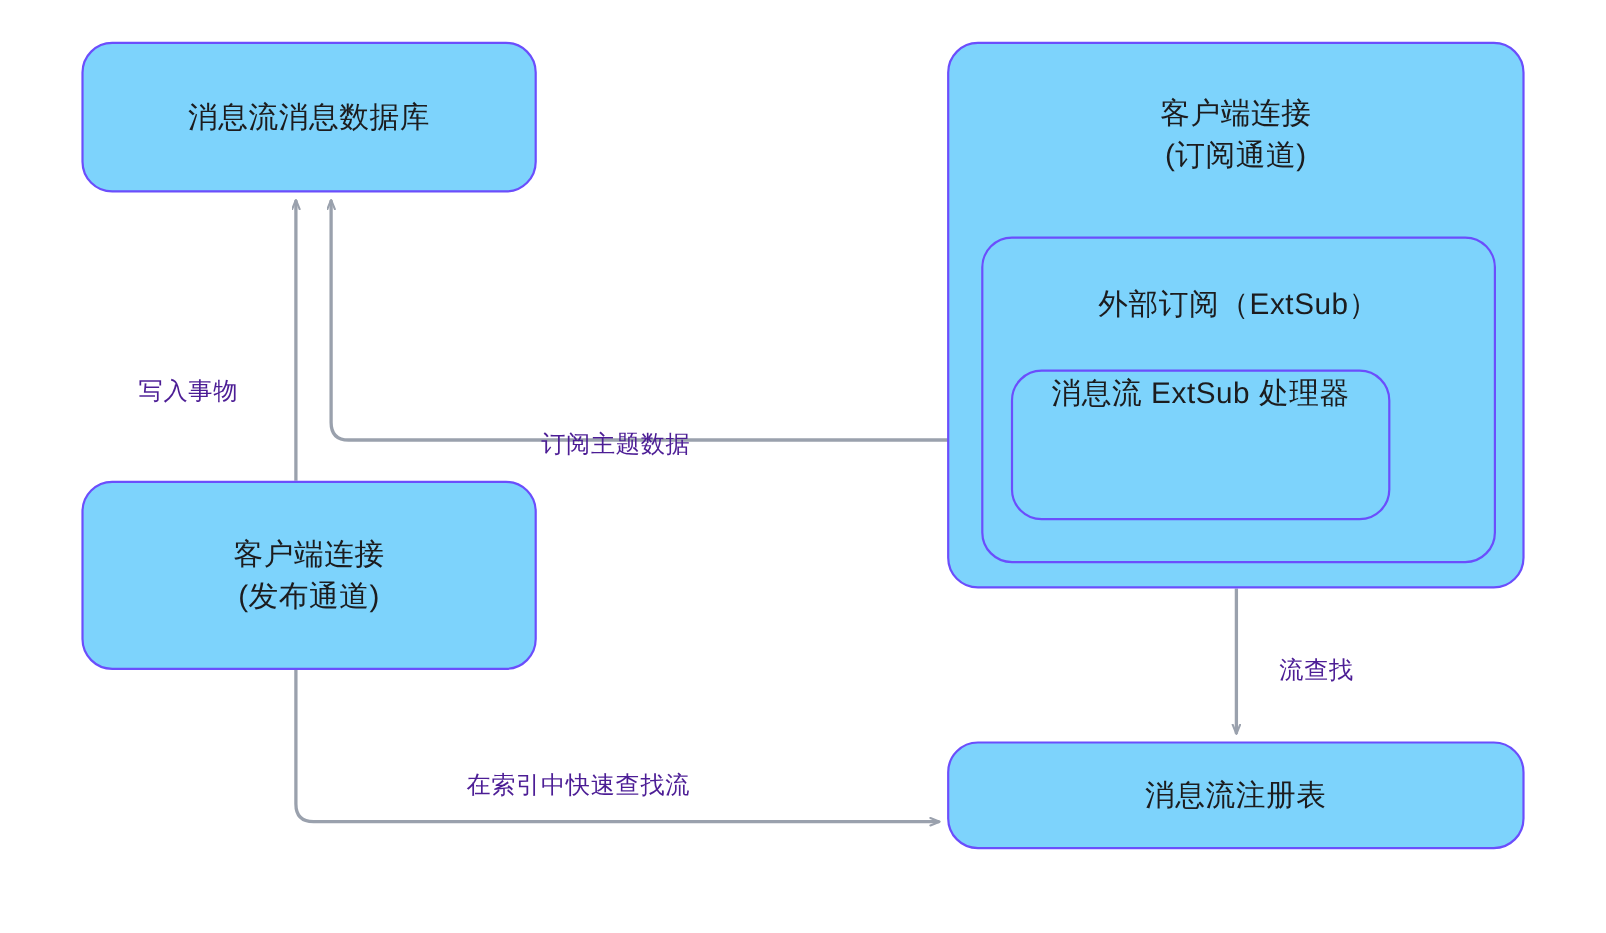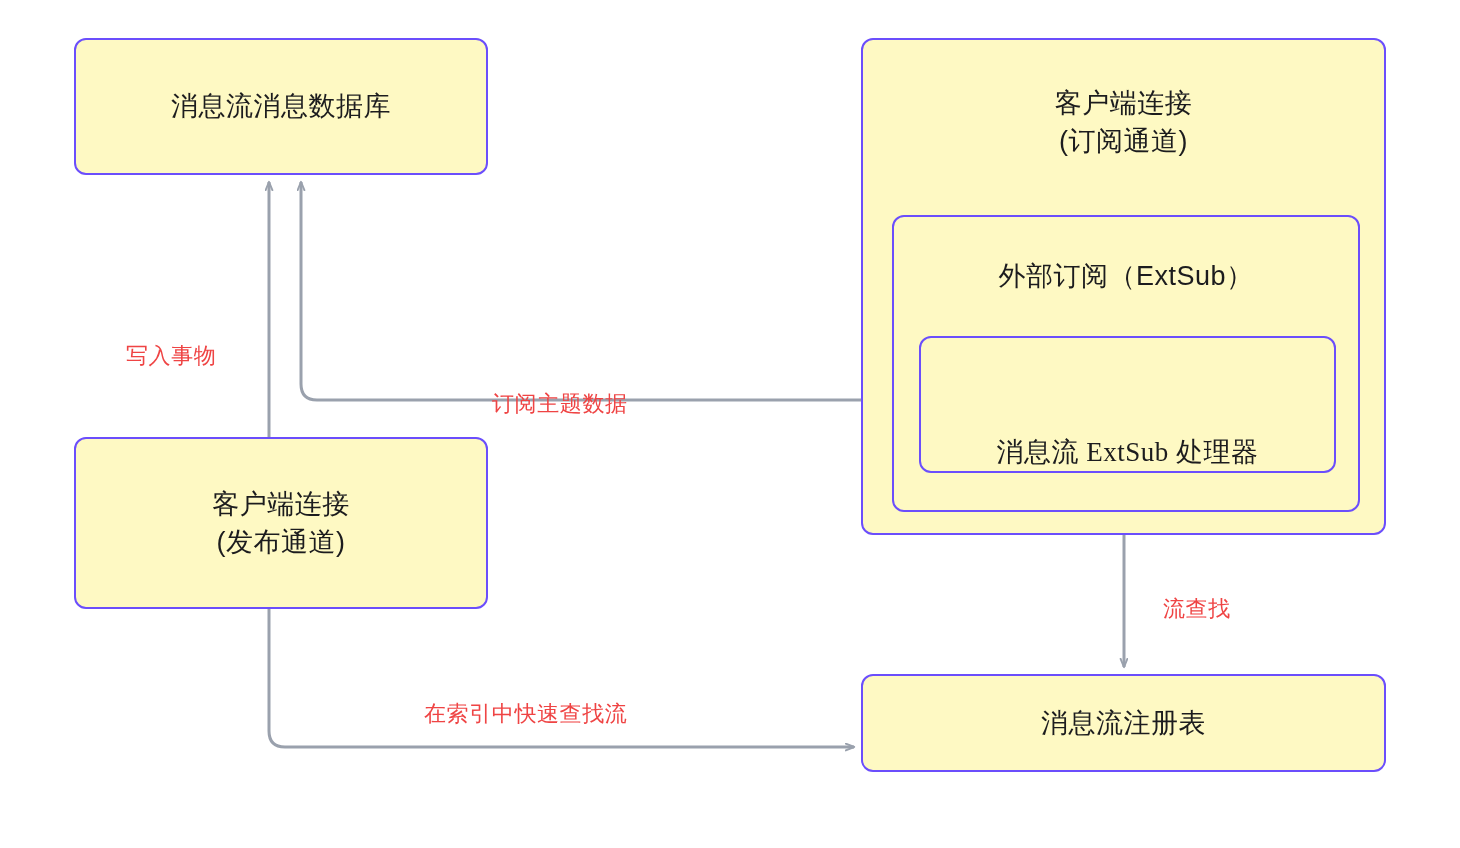--- a/index.html
+++ b/index.html
@@ -14,22 +14,22 @@
     position: relative;
     width: 1460px;
     height: 848px;
     background: #ffffff;
     overflow: hidden;
   }
   .node {
     position: absolute;
     box-sizing: border-box;
     border: 2px solid #6b4efc;
-    border-radius: 12px;
-    background: #fef9c3;
+    border-radius: 28px;
+    background: #7dd3fc;
     display: flex;
     flex-direction: column;
     align-items: center;
     justify-content: center;
     color: #1c1c1e;
     font-size: 27px;
     line-height: 1.42;
     letter-spacing: 0.5px;
     text-align: center;
     white-space: pre-line;
@@ -48,41 +48,40 @@
     padding-top: 44px;
   }
   #node-extsub {
     position: absolute;
     left: 29px; top: 175px; width: 468px; height: 297px;
     justify-content: flex-start;
     padding-top: 40px;
   }
   #node-extsub-handler {
     position: absolute;
-    left: 25px; top: 119px; width: 417px; height: 137px;
-    justify-content: flex-end;
-    font-family: Liberation Serif, serif;
+    left: 25px; top: 119px; width: 345px; height: 137px;
+    justify-content: flex-start;
   }
   #node-client-pub {
     left: 74px;  top: 437px; width: 414px; height: 172px;
   }
   #node-registry {
     left: 861px; top: 674px; width: 525px; height: 98px;
   }
   
   #edges {
     position: absolute;
     left: 0; top: 0;
     width: 1460px;
     height: 848px;
     pointer-events: none;
   }
   .edge-label {
     position: absolute;
-    color: #ef4444;
+    color: #4c1d95;
     font-size: 22px;
     letter-spacing: 0.6px;
     white-space: nowrap;
     line-height: 1;
   }
   #label-write-thing   { left: 126px; top: 345px; }
   #label-subscribe     { left: 492px; top: 345px; margin-top: 48px; }
   #label-stream-lookup { left: 1152px; top: 598px; margin-left: 11px; }
   #label-index-lookup  { left: 424px; top: 703px; }
 </style>

